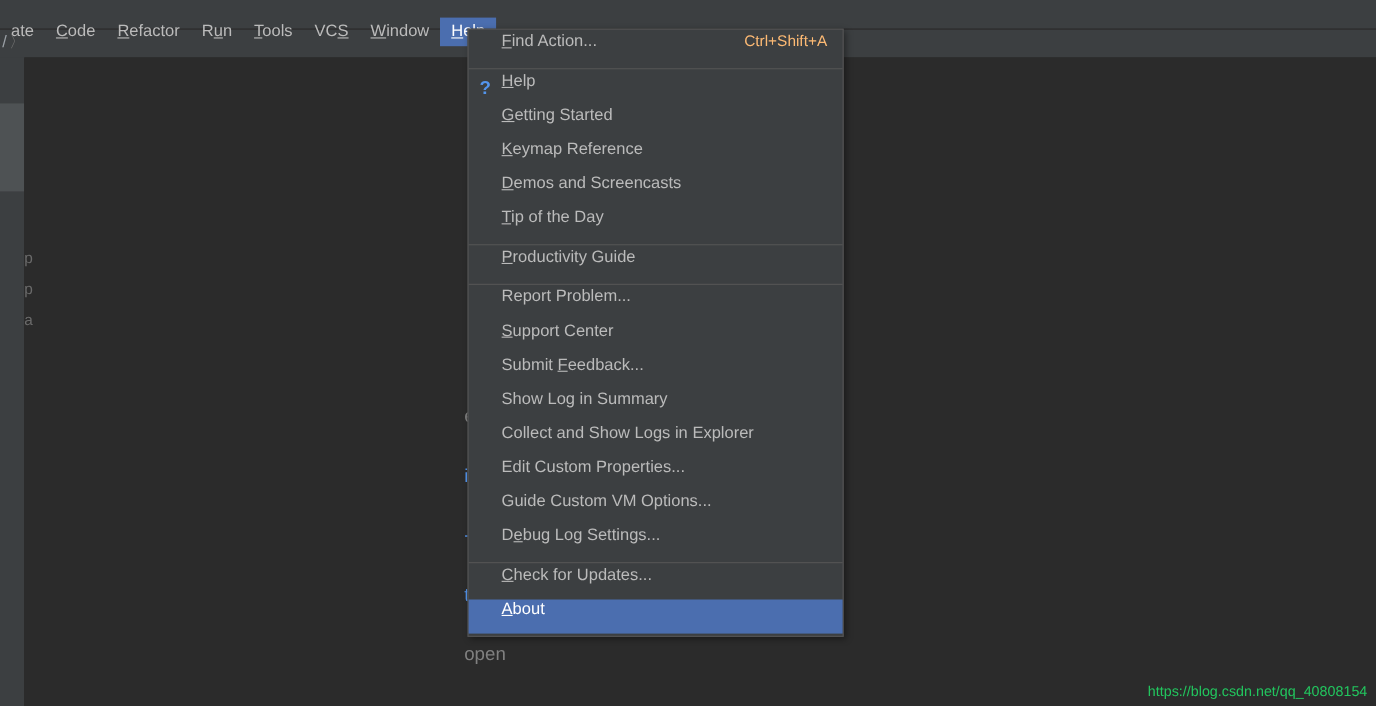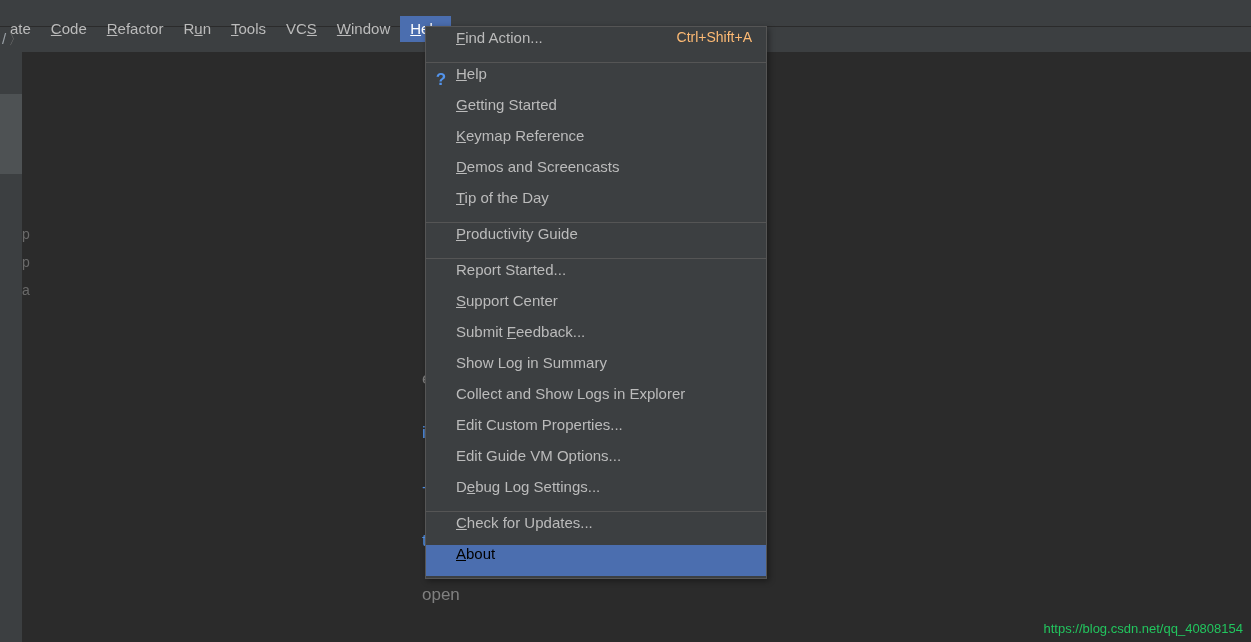--- a/index.html
+++ b/index.html
@@ -104,21 +104,21 @@
     padding: 0 14px 0 30px;
     color: #bbbbbb;
     font-size: 15px;
     position: relative;
     cursor: default;
   }
   .dropdown .item .label { flex: 1; }
   .dropdown .item .shortcut { color: #fdba74; font-size: 14px; }
   .dropdown .item.selected {
     background: #4b6eaf;
-    color: #000000;
+    color: #ffffff;
   }
   .dropdown .sep {
     height: 1px;
     background: #555555;
     margin: 2px 0;
   }
   .dropdown .icon-q {
     position: absolute;
     left: 6px;
     top: 5px;
@@ -195,39 +195,39 @@
     </div>
     <div class="item">
       <span class="label"><span class="mn">T</span>ip of the Day</span>
     </div>
     <div class="sep"></div>
     <div class="item">
       <span class="label"><span class="mn">P</span>roductivity Guide</span>
     </div>
     <div class="sep"></div>
     <div class="item">
-      <span class="label">Report Started...</span>
+      <span class="label">Report Problem...</span>
     </div>
     <div class="item">
       <span class="label"><span class="mn">S</span>upport Center</span>
     </div>
     <div class="item">
       <span class="label">Submit <span class="mn">F</span>eedback...</span>
     </div>
     <div class="item">
       <span class="label">Show Log in Summary</span>
     </div>
     <div class="item">
       <span class="label">Collect and Show Logs in Explorer</span>
     </div>
     <div class="item">
       <span class="label">Edit Custom Properties...</span>
     </div>
     <div class="item">
-      <span class="label">Edit Guide VM Options...</span>
+      <span class="label">Guide Custom VM Options...</span>
     </div>
     <div class="item">
       <span class="label">D<span class="mn">e</span>bug Log Settings...</span>
     </div>
     <div class="sep"></div>
     <div class="item">
       <span class="label"><span class="mn">C</span>heck for Updates...</span>
     </div>
     <div class="item selected">
       <span class="label"><span class="mn">A</span>bout</span>

